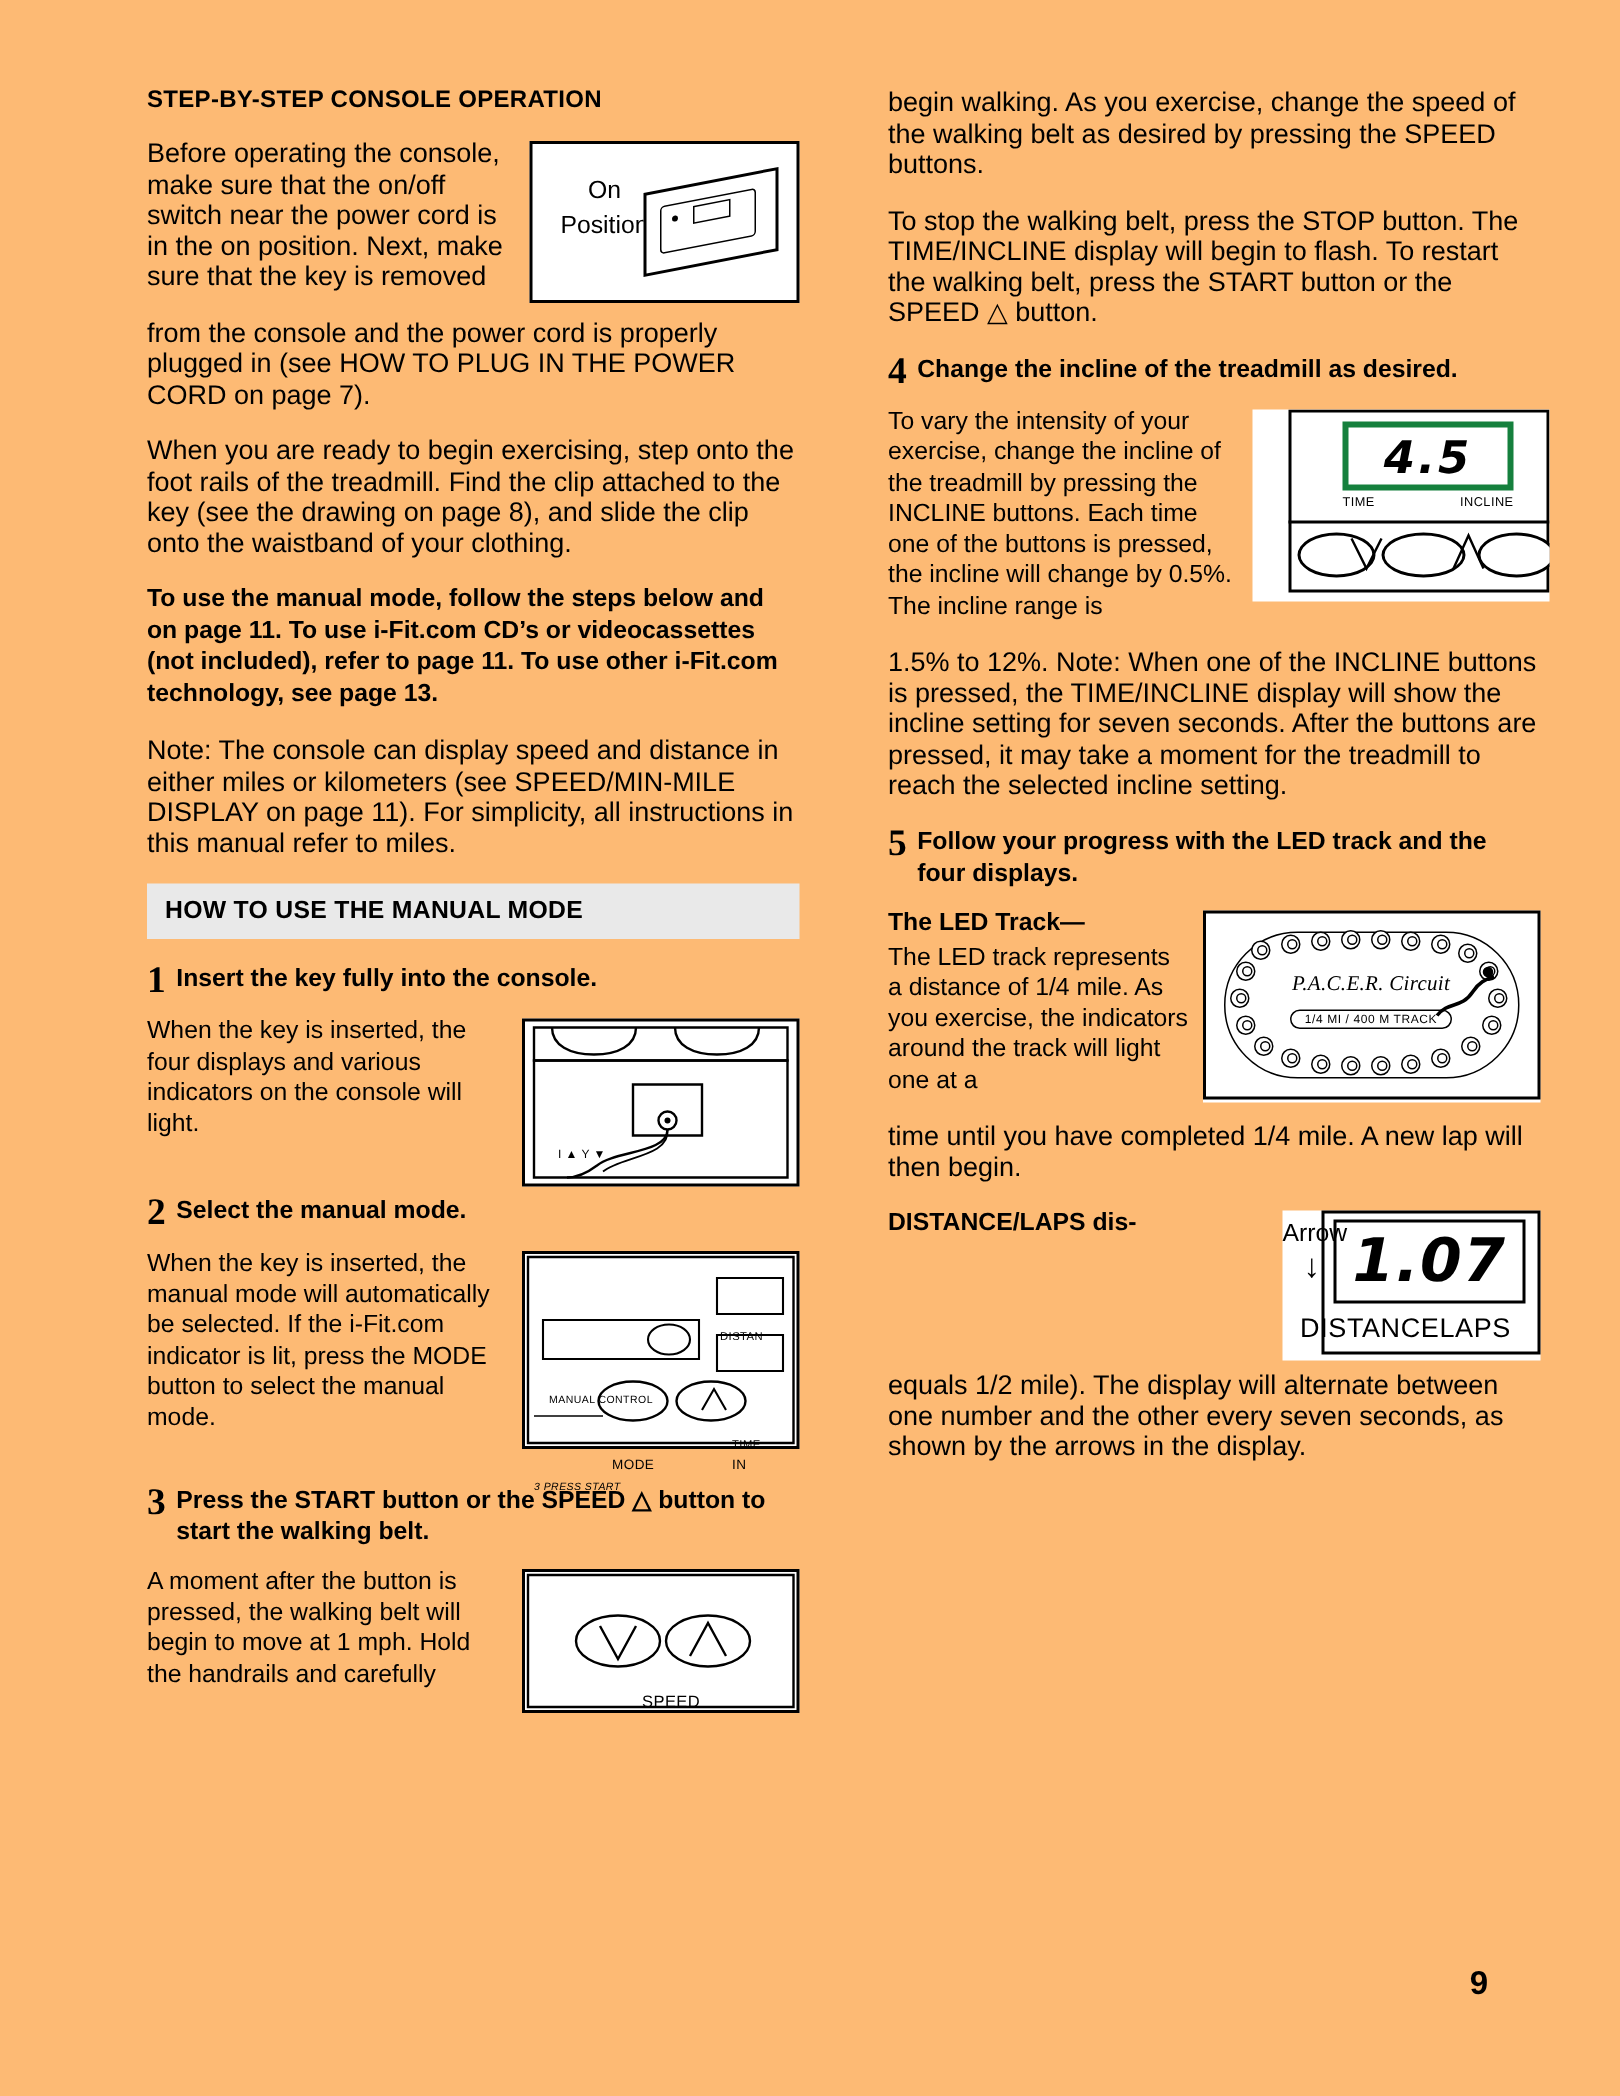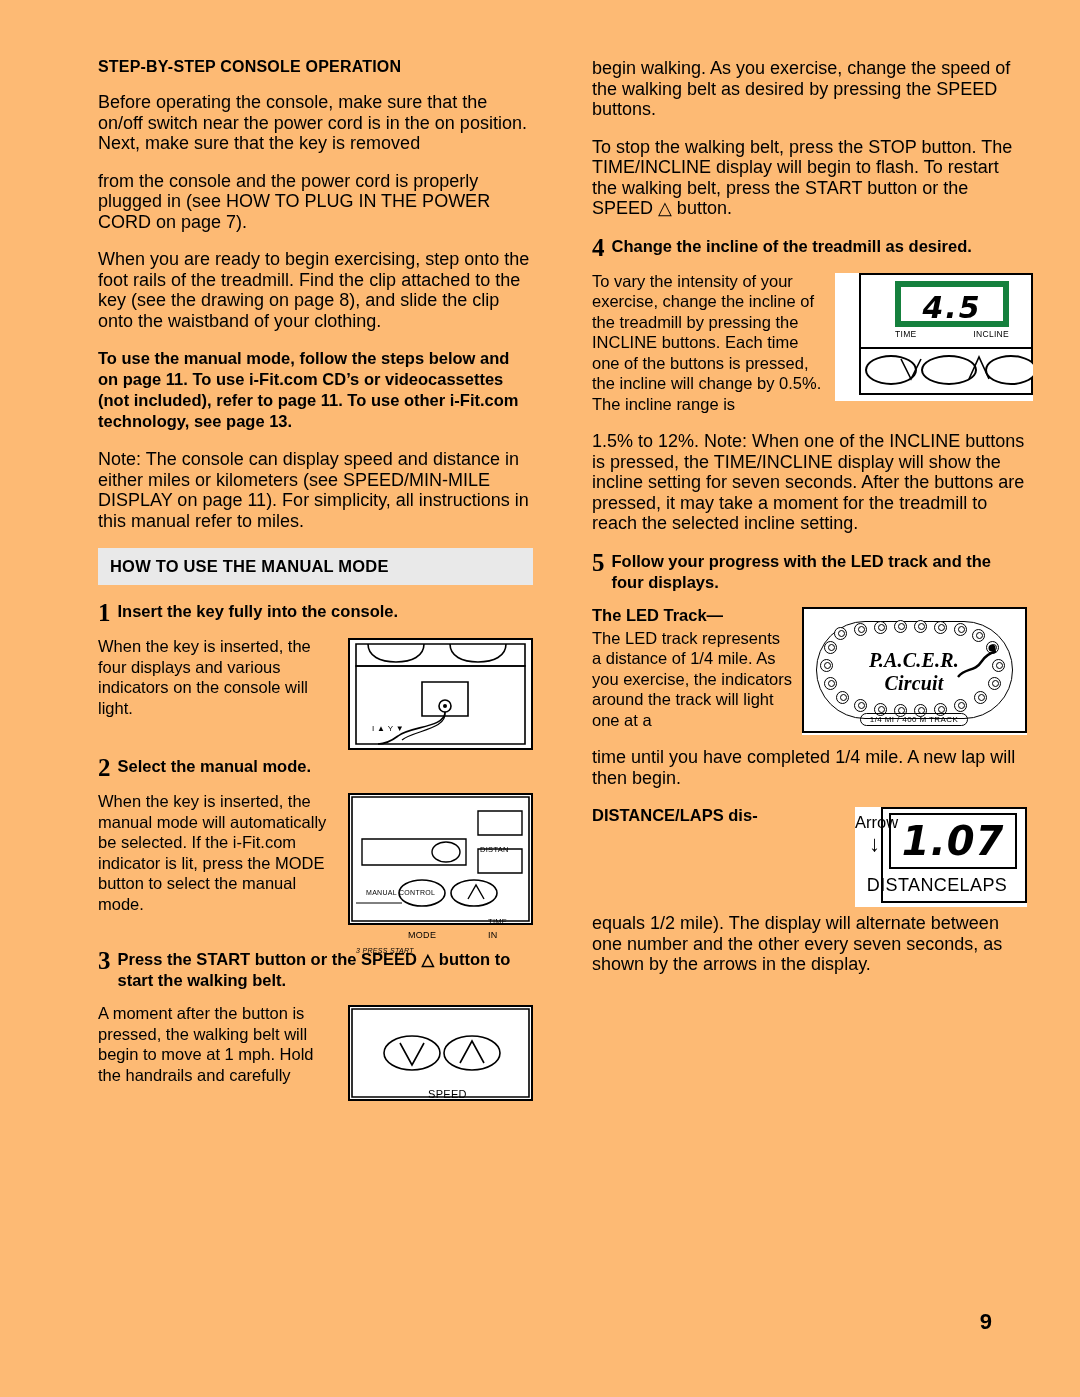--- a/index.html
+++ b/index.html
@@ -140,21 +140,21 @@
 
   
   .fig-incline {
     width: 198px;
     height: 128px;
     position: relative;
     overflow: hidden;
   }
   .lcd {
     position: absolute;
-    border: 6px solid #15803d;
+    border: 4px solid #15803d;
     background: #fff;
     box-sizing: border-box;
   }
   .lcd-incline {
     left: 60px;
     top: 8px;
     width: 114px;
     height: 46px;
   }
   .lcd-digits {
@@ -238,27 +238,27 @@
   }
   .pacer {
     position: absolute;
     left: 36px;
     top: 42px;
     width: 152px;
     text-align: center;
   }
   .pacer-title {
     font-family: "Liberation Serif", serif;
-    font-weight: bold;
+    font-weight: normal;
     font-style: italic;
-    font-size: 20px;
+    font-size: 14px;
     letter-spacing: 0.2px;
   }
   .pacer-sub {
-    margin-top: 18px;
+    margin-top: 8px;
     border: 1.5px solid #000;
     border-radius: 9px;
     display: inline-block;
     padding: 1px 9px;
     font-size: 8px;
     letter-spacing: 0.4px;
   }
 
   
   .fig-dist {
@@ -319,20 +319,31 @@
 </head>
 <body>
 
 <div class="page">
 
   <div class="col col-left">
 
     <div class="h-head">STEP-BY-STEP CONSOLE OPERATION</div>
 
     <div class="clearfix">
+      <div class="wrapfig fig-switch">
+        <div class="switch-label">
+          <span>On</span><br>
+          <span>Position</span>
+        </div>
+        <div class="switch-body">
+          <div class="switch-inner"></div>
+          <div class="switch-rocker"></div>
+          <div class="switch-dot"></div>
+        </div>
+      </div>
       <p class="para">Before operating the console, make sure that the on/off switch near the power cord is in the on position. Next, make sure that the key is removed</p>
     </div>
 
     <p class="para">from the console and the power cord is properly plugged in (see HOW TO PLUG IN THE POWER CORD on page 7).</p>
     <p class="para">When you are ready to begin exercising, step onto the foot rails of the treadmill. Find the clip attached to the key (see the drawing on page 8), and slide the clip onto the waistband of your clothing.</p>
     <p class="bold-para">To use the manual mode, follow the steps below and on page 11. To use i-Fit.com CD’s or videocassettes (not included), refer to page 11. To use other i-Fit.com technology, see page 13.</p>
     <p class="para">Note: The console can display speed and distance in either miles or kilometers (see SPEED/MIN-MILE DISPLAY on page 11). For simplicity, all instructions in this manual refer to miles.</p>
 
     <div class="band">HOW TO USE THE MANUAL MODE</div>
 

